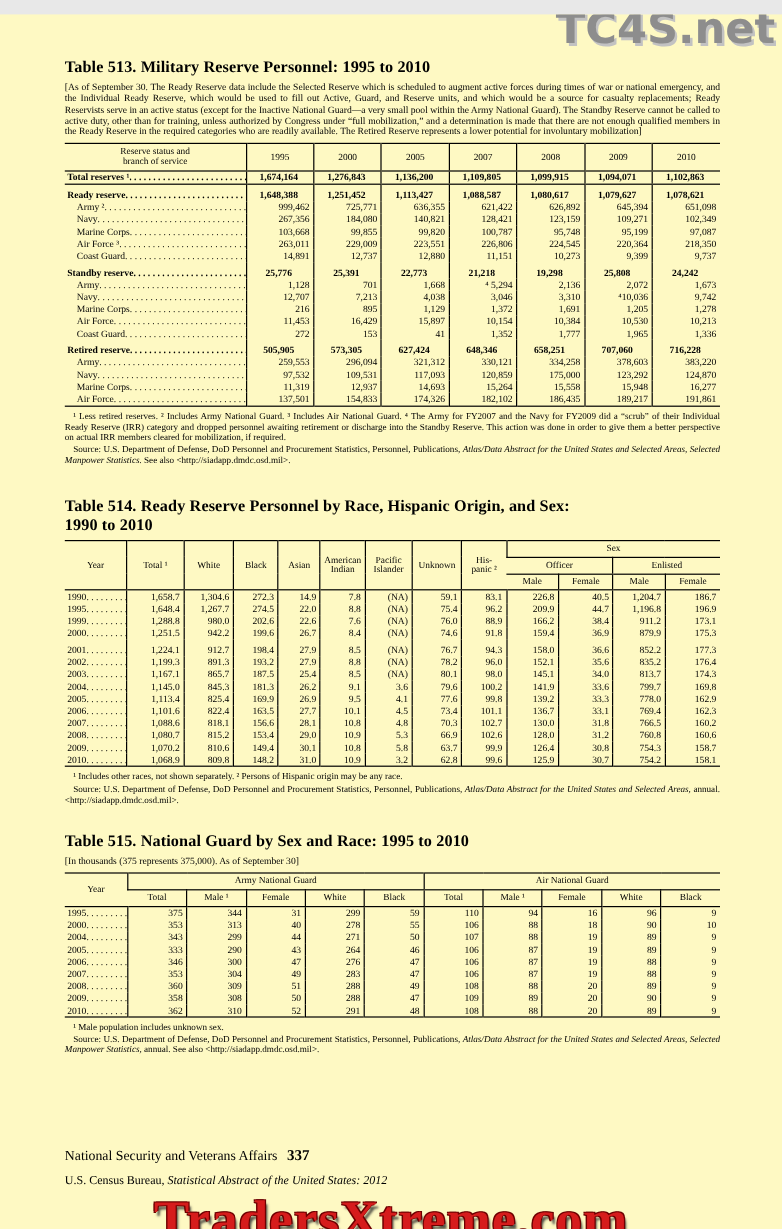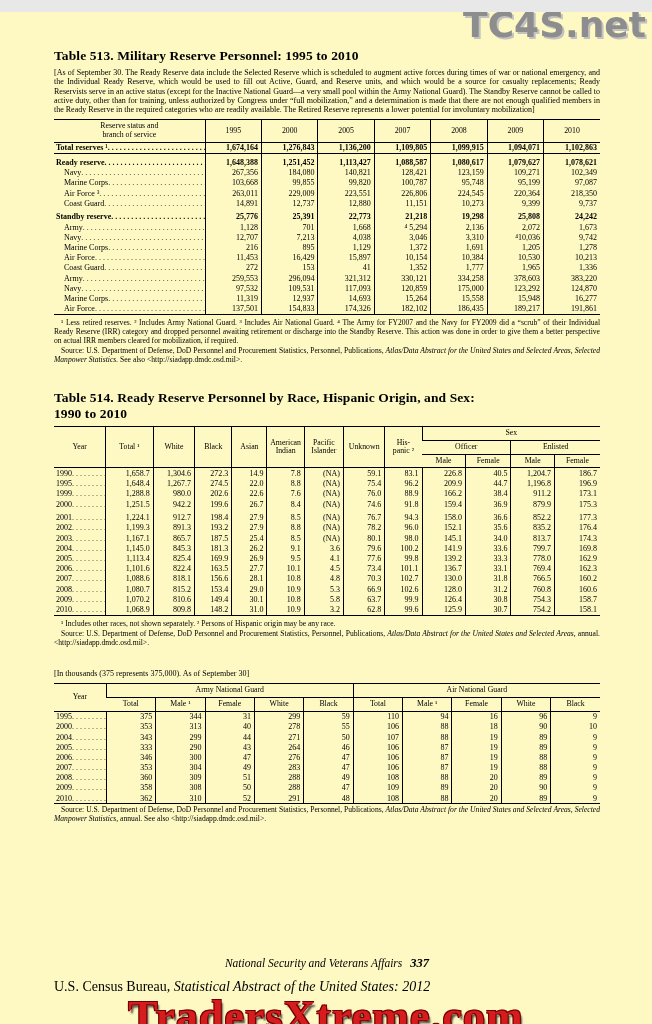--- a/index.html
+++ b/index.html
@@ -36,21 +36,21 @@
   table.stat th:first-child { border-left:none; }
   table.stat td {
     padding:0.5px 3px 0.5px 1px; border-left:1px solid #000;
     text-align:right; line-height:1.15; overflow:hidden;
   }
   table.stat td.stub { border-left:none; text-align:left; padding-left:2px; padding-right:0; }
   .stubflex { display:flex; overflow:hidden; }
   .stubflex .lbl { white-space:nowrap; }
   .dots { flex:1; overflow:hidden; white-space:nowrap; }
   .dots::before { content:" . . . . . . . . . . . . . . . . . . . . . . . . . . . . . . . . . . . ."; }
-  tr.total td, tr.total .lbl, tr.section td, tr.section .lbl { font-weight:bold; }
+  tr.total td, tr.total .lbl, tr.section td, tr.section .lbl { font-weight:bold;text-align:center; }
   tr.total td { border-bottom:1px solid #000; }
   tr.gap td { padding-top:4px; }
   tr.item .lbl { padding-left:8px; }
 
   .footnote, .source {
     font-size:7.6px; line-height:1.2; margin:3px 0 0 0;
     text-align:justify; text-indent:7px;
   }
   .source { margin-top:1px; }
 
@@ -71,23 +71,23 @@
   }
   .wm-bottom {
     position:absolute; bottom:-6px; left:50%; transform:translateX(-50%); z-index:9;
     font-family:"Liberation Serif","DejaVu Serif",serif;
     font-weight:bold; font-size:44px; letter-spacing:1px; color:#d61c1c;
     text-shadow:-1px -1px 0 #6e0000, 1px -1px 0 #6e0000, -1px 1px 0 #6e0000,
                 2px 3px 2px rgba(40,40,40,0.8);
   }
 
   .pagefoot { position:absolute; top:944px; left:54px; width:546px; }
-  .running { text-align:center; font-size:11.5px;font-style:italic; }
+  .running { text-align:left; font-size:11.5px; }
   .running b { font-size:12.5px; padding-left:8px; }
-  .credit { font-size:14px; margin-top:8px; text-align:left; }
+  .credit { font-size:10px; margin-top:8px; text-align:left; }
 </style>
 </head>
 <body>
 
 <div class="page">
 
   <div class="wm wm-top">TC4S.net</div>
 
   <div class="content">
 
@@ -145,20 +145,35 @@
               <td class="num">1,251,452</td>
               <td class="num">1,113,427</td>
               <td class="num">1,088,587</td>
               <td class="num">1,080,617</td>
               <td class="num">1,079,627</td>
               <td class="num">1,078,621</td>
             </tr>
             <tr class="item">
               <td class="stub">
                 <div class="stubflex">
+                  <span class="lbl">Army ²</span>
+                  <span class="dots"></span>
+                </div>
+              </td>
+              <td class="num">999,462</td>
+              <td class="num">725,771</td>
+              <td class="num">636,355</td>
+              <td class="num">621,422</td>
+              <td class="num">626,892</td>
+              <td class="num">645,394</td>
+              <td class="num">651,098</td>
+            </tr>
+            <tr class="item">
+              <td class="stub">
+                <div class="stubflex">
                   <span class="lbl">Navy</span>
                   <span class="dots"></span>
                 </div>
               </td>
               <td class="num">267,356</td>
               <td class="num">184,080</td>
               <td class="num">140,821</td>
               <td class="num">128,421</td>
               <td class="num">123,159</td>
               <td class="num">109,271</td>
@@ -291,20 +306,35 @@
                   <span class="dots"></span>
                 </div>
               </td>
               <td class="num">272</td>
               <td class="num">153</td>
               <td class="num">41</td>
               <td class="num">1,352</td>
               <td class="num">1,777</td>
               <td class="num">1,965</td>
               <td class="num">1,336</td>
+            </tr>
+            <tr class="section gap">
+              <td class="stub">
+                <div class="stubflex">
+                  <span class="lbl">Retired reserve</span>
+                  <span class="dots"></span>
+                </div>
+              </td>
+              <td class="num">505,905</td>
+              <td class="num">573,305</td>
+              <td class="num">627,424</td>
+              <td class="num">648,346</td>
+              <td class="num">658,251</td>
+              <td class="num">707,060</td>
+              <td class="num">716,228</td>
             </tr>
             <tr class="item">
               <td class="stub">
                 <div class="stubflex">
                   <span class="lbl">Army</span>
                   <span class="dots"></span>
                 </div>
               </td>
               <td class="num">259,553</td>
               <td class="num">296,094</td>
@@ -692,20 +722,21 @@
               <td class="num">754.2</td>
               <td class="num">158.1</td>
             </tr>
           </tbody>
         </table>
       <p class="footnote">¹ Includes other races, not shown separately. ² Persons of Hispanic origin may be any race.</p>
       <p class="source"><span>Source: U.S. Department of Defense, DoD Personnel and Procurement Statistics, Personnel, Publications, </span><i>Atlas/Data Abstract for the United States and Selected Areas,</i><span> annual. &lt;http://siadapp.dmdc.osd.mil&gt;.</span></p>
     </section>
 
     <section class="tblock">
+      <h2 class="title">Table 515. National Guard by Sex and Race: 1995 to 2010</h2>
       <p class="headnote">[In thousands (375 represents 375,000). As of September 30]</p>
       <table class="stat">
           <colgroup>
             <col style="width: 52px;">
             <col style="width: 49px;">
             <col style="width: 49px;">
             <col style="width: 49px;">
             <col style="width: 49px;">
             <col style="width: 49px;">
             <col style="width: 49px;">
@@ -891,20 +922,21 @@
               <td class="num">291</td>
               <td class="num">48</td>
               <td class="num">108</td>
               <td class="num">88</td>
               <td class="num">20</td>
               <td class="num">89</td>
               <td class="num">9</td>
             </tr>
           </tbody>
         </table>
+      <p class="footnote">¹ Male population includes unknown sex.</p>
       <p class="source"><span>Source: U.S. Department of Defense, DoD Personnel and Procurement Statistics, Personnel, Publications, </span><i>Atlas/Data Abstract for the United States and Selected Areas, Selected Manpower Statistics,</i><span> annual. See also &lt;http://siadapp.dmdc.osd.mil&gt;.</span></p>
     </section>
 
   </div>
 
   <div class="pagefoot">
     <div class="running"><span>National Security and Veterans Affairs</span><b>337</b></div>
     <div class="credit"><span>U.S. Census Bureau, </span><i>Statistical Abstract of the United States: 2012</i></div>
   </div>
 

